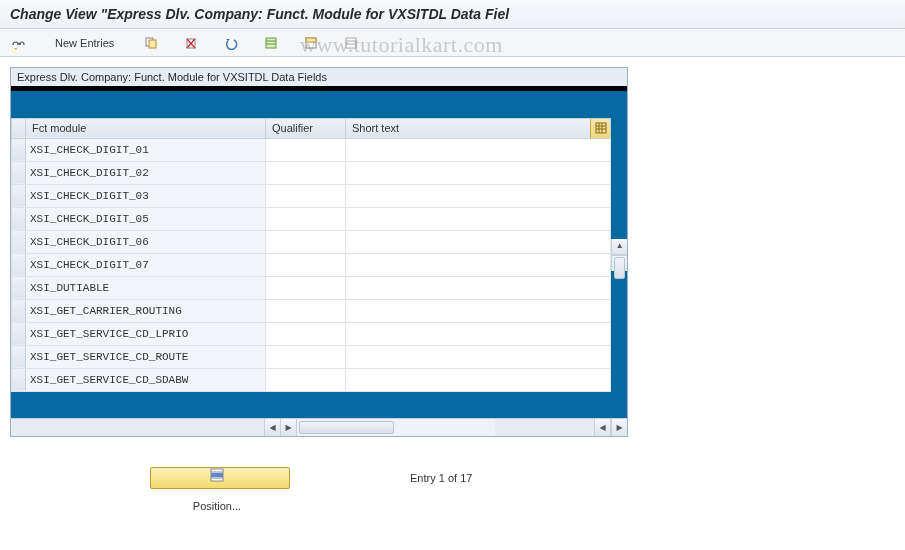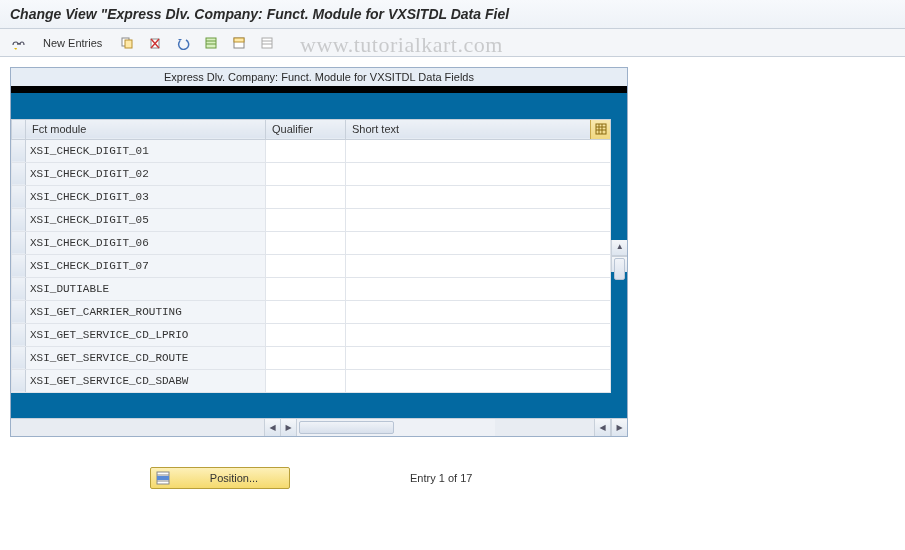--- a/index.html
+++ b/index.html
@@ -20,21 +20,21 @@
     font-weight: bold;
     font-style: italic;
     color: #2a2a2a;
   }
   .toolbar {
     background: #f4f6f9;
     border-bottom: 1px solid #c8d0da;
     padding: 4px 8px;
     display: flex;
     align-items: center;
-    gap: 8px;
+    gap: 20px;
     height: 28px;
   }
   .tool-btn {
     display: inline-flex;
     align-items: center;
     justify-content: center;
     height: 20px;
     min-width: 20px;
     border: 1px solid transparent;
     border-radius: 2px;
@@ -68,22 +68,21 @@
     width: 618px;
     height: 370px;
     display: flex;
     flex-direction: column;
   }
   .table-caption {
     background: #e6edf5;
     padding: 3px 6px;
     font-size: 11px;
     color: #2a2a2a;
-    border-bottom: 7px solid #000000;
-    text-align: center;
+    border-bottom: 5px solid #000000;
   }
   .table-wrap {
     flex: 1;
     display: flex;
     overflow: hidden;
     position: relative;
     background: #0369a1;
     align-items: center;
   }
   table {
@@ -189,20 +188,21 @@
     background: linear-gradient(#fdf0b8, #f5da6e);
     border: 1px solid #b89f3a;
     border-radius: 2px;
     height: 22px;
     padding: 0 10px 0 4px;
     cursor: pointer;
     gap: 18px;
     font-size: 11px;
     color: #333;
     width: 140px;
+    flex-direction: column;
   }
   .position-btn .pic {
     width: 16px; height: 16px;
     display:flex; align-items:center; justify-content:center;
   }
   .entry-text { font-size: 11px; color: #333; }
   .tri { font-size: 8px; color: #556; line-height:1;}
 </style>
 </head>
 <body>

